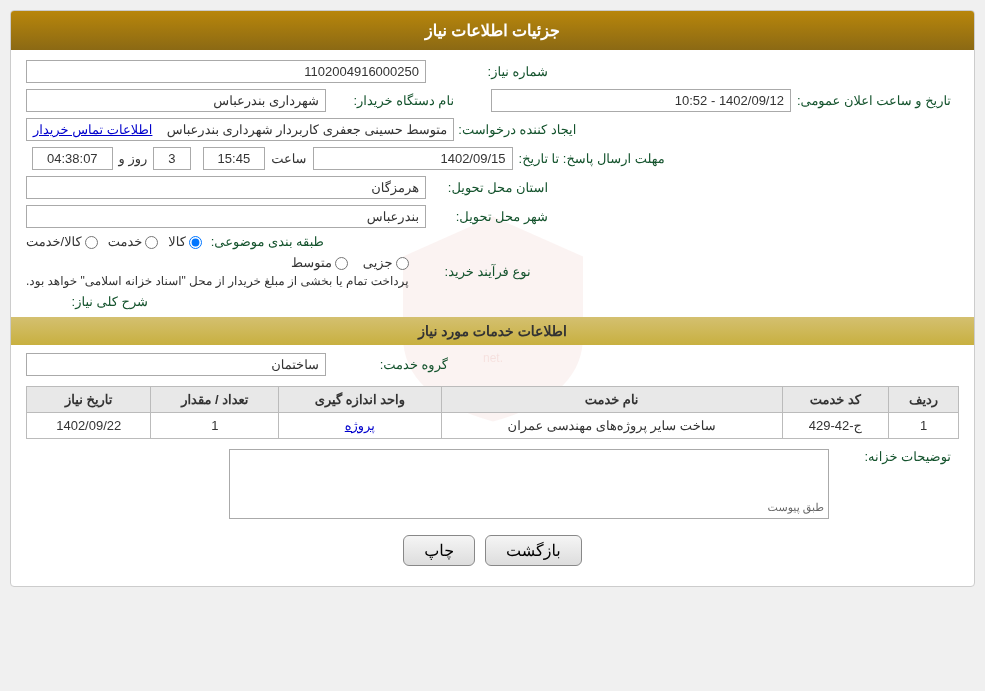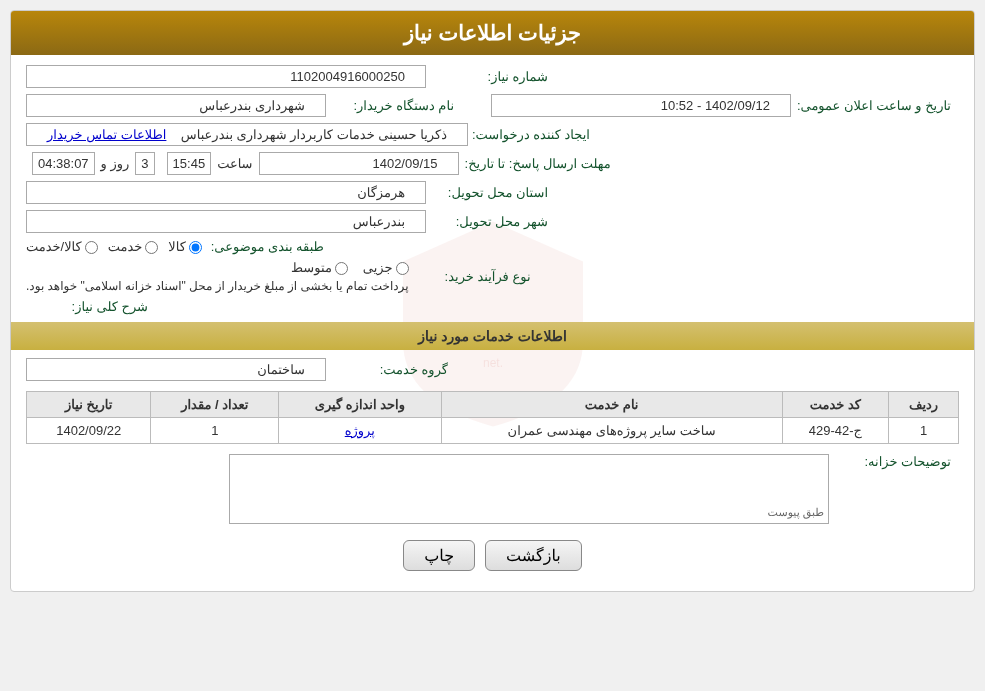--- a/index.html
+++ b/index.html
@@ -20,21 +20,21 @@
       background: #fff;
       border: 1px solid #ccc;
       border-radius: 4px;
       overflow: hidden;
     }
     .card-header {
       background: linear-gradient(to bottom, #b8860b, #8b6914);
       color: #fff;
       text-align: center;
       padding: 10px 0;
-      font-size: 21px;
+      font-size: 16px;
       font-weight: bold;
     }
     .card-body {
       padding: 10px 15px;
     }
     .form-row {
       display: flex;
       align-items: center;
       margin-bottom: 6px;
       justify-content: flex-end;
@@ -42,21 +42,21 @@
     .form-label {
       color: #14532d;
       white-space: nowrap;
       padding-right: 8px;
       min-width: 130px;
       text-align: right;
     }
     .form-value {
       border: 1px solid #aaa;
       background: #fff;
-      padding: 3px 20px;
+      padding: 3px 6px;
       min-width: 200px;
       text-align: right;
     }
     .form-value.wide {
       min-width: 400px;
     }
     .form-value.medium {
       min-width: 300px;
     }
     .link-blue {
@@ -182,21 +182,21 @@
       z-index: 1;
     }
     .time-row {
       display: flex;
       align-items: center;
       gap: 6px;
       justify-content: flex-end;
     }
     .small-input {
       border: 1px solid #aaa;
-      padding: 3px 5px;
+      padding: 3px 14px;
       background: #fff;
     }
   </style>
 </head>
 <body>
 
 <div class="page-wrapper">
   <div class="main-card">
     <div class="card-header">جزئیات اطلاعات نیاز</div>
     <div class="card-body watermark-container">
@@ -223,21 +223,21 @@
           </div>
           <div style="display:flex; align-items:center; gap:6px;">
             <span class="form-label">نام دستگاه خریدار:</span>
             <div class="form-value medium">شهرداری بندرعباس</div>
           </div>
         </div>
 
         <div class="form-row">
           <span class="form-label">ایجاد کننده درخواست:</span>
           <div class="form-value wide">
-            <span>ذکریا حسینی خدمات کاربردار شهرداری بندرعباس</span>
+            <span>متوسط حسینی جعفری کاربردار شهرداری بندرعباس</span>
             &nbsp;&nbsp;
             <span class="link-blue">اطلاعات تماس خریدار</span>
           </div>
         </div>
 
         <div class="form-row time-row">
           <span class="form-label">مهلت ارسال پاسخ: تا تاریخ:</span>
           <div class="form-value">1402/09/15</div>
           <span>ساعت</span>
           <div class="small-input">15:45</div>

